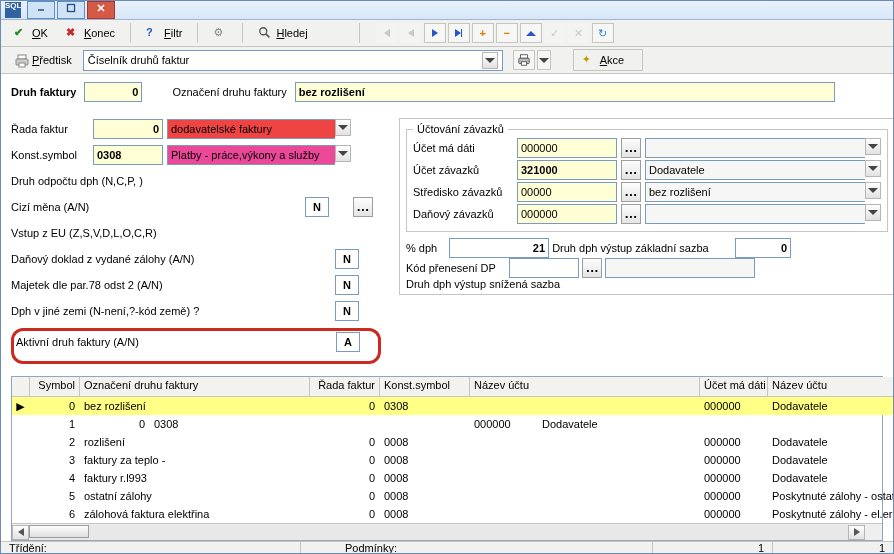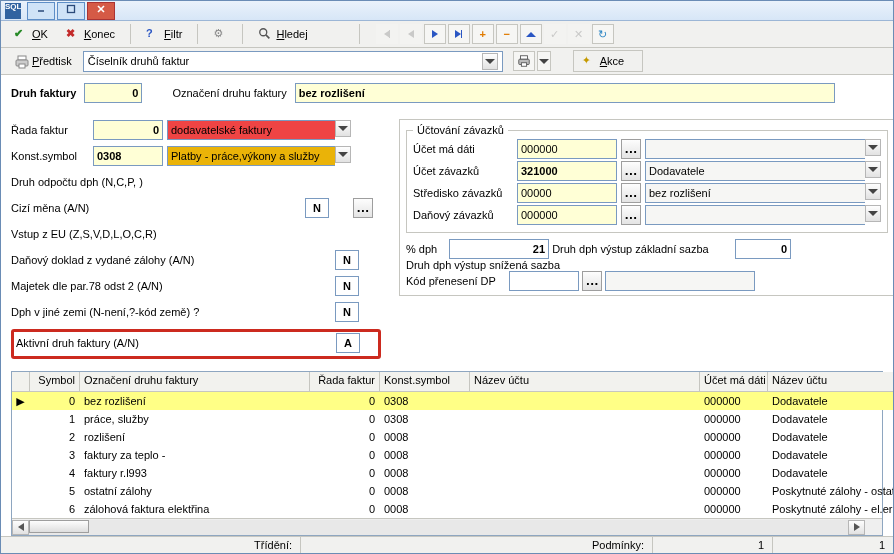--- a/index.html
+++ b/index.html
@@ -60,21 +60,21 @@
   .frow{ display:flex; align-items:center; gap:4px; min-height:22px;}
   .frow .lbl{ width:150px;}
   fieldset.grp{ border:1px solid #c6c6c0; padding:2px 6px 6px 6px; margin:0;}
   fieldset.grp legend{ font-size:11px; padding:0 4px; color:#000;}
   .grp .grow{ display:flex; align-items:center; gap:4px; min-height:22px;}
   .grp .grow .lbl{ width:100px;}
   .desc-combo{ display:inline-flex; }
   .desc-combo .in{width:220px; border-right:none;}
 
   
-  .hl-red{ border:3px solid #cc2a1f; border-radius:3px; padding:0 4px 2px 2px;
+  .hl-red{ border:3px solid #cc2a1f; border-radius:12px; padding:0 4px 8px 2px;
            margin-top:2px;}
 
   
   .grid-wrap{ margin:6px 10px 0 10px; border:1px solid #8ea6c0; height:165px;
               display:flex; flex-direction:column; background:#fff;}
   .grid-head{ display:flex; background:#f2f2ee; border-bottom:1px solid #c6c6c0;
               height:20px; align-items:stretch; font-weight:normal;}
   .grid-head .gh{ border-right:1px solid #c6c6c0; padding:2px 4px; overflow:hidden;
                   white-space:nowrap;}
   .grid-body{ flex:1; overflow:hidden; position:relative;}
@@ -103,22 +103,22 @@
   .w-rada{width:70px; text-align:right;}
   .w-ks{width:90px;}
   .w-nazu{width:230px;}
   .w-umd{width:68px;}
   .w-nazu2{flex:1;}
 
   
   .status{ height:22px; border-top:1px solid #c6c6c0; background:#f1f1ef;
            display:flex; align-items:center; font-size:11px; }
   .status .cell{ padding:0 8px; border-right:1px solid #c6c6c0; height:100%;
-                 display:flex; align-items:center;justify-content:flex-end;}
-  .status .cell.flex{ flex:1;}
+                 display:flex; align-items:center;}
+  .status .cell.flex{ flex:1;margin-left:36px;}
   .status .cell.num{ width:120px; justify-content:flex-end;}
   .tri{ width:0;height:0;border-left:5px solid transparent;border-right:5px solid transparent;}
   .tri.down{border-top:5px solid #444;}
   .tri.up{border-bottom:5px solid #444;}
   .tri.left{border-width:4px 6px 4px 0;border-color:transparent #2a56c3 transparent transparent;border-style:solid;width:0;height:0;}
   .tri.right{border-width:4px 0 4px 6px;border-color:transparent transparent transparent #2a56c3;border-style:solid;width:0;height:0;}
   .check{color:#278a27;font-weight:bold;}
   .cross{color:#c32a2a;font-weight:bold;}
   .qmark{color:#2a56c3;font-weight:bold;}
   .plus{color:#e07b00;font-weight:bold;}
@@ -272,21 +272,21 @@
           <input class="in ro" style="width: 168px; background: #ef4444;" value="dodavatelské faktury">
           <div class="combo-arrow">
               <span class="tri down"></span>
             </div>
         </div>
       </div>
       <div class="frow">
         <span class="lbl" style="width:78px;">Konst.symbol</span>
         <input class="in bold" style="width: 70px;" value="0308">
         <div class="desc-combo">
-          <input class="in ro" style="width: 168px; background: #eab308;" value="Platby - práce,výkony a služby">
+          <input class="in ro" style="width: 168px; background: #ec4899;" value="Platby - práce,výkony a služby">
           <div class="combo-arrow">
               <span class="tri down"></span>
             </div>
         </div>
       </div>
       <div class="frow">
         <span class="lbl" style="width:300px;">Druh odpočtu dph (N,C,P, )</span>
       </div>
       <div class="frow">
         <span class="lbl" style="width:290px;">Cizí měna (A/N)</span>
@@ -368,28 +368,28 @@
 
       <div class="grow" style="margin-top:6px;">
         <span class="lbl" style="width:40px;">% dph</span>
         <span style="width:58px;"></span>
         <input class="in ro right bold" style="width: 100px; padding-left: 12px;" value="21">
         <span style="width:10px;"></span>
         <span class="lbl sm" style="width:180px;">Druh dph výstup základní sazba</span>
         <input class="in ro right bold" style="width: 56px;" value="0">
       </div>
       <div class="grow">
-        <span style="width:214px;"></span>
-        <span class="lbl sm" style="width:180px;">Druh dph výstup snížená sazba</span>
-      </div>
-      <div class="grow">
         <span class="lbl" style="width:100px;">Kód přenesení DP</span>
         <input class="in ro" style="width: 70px;">
         <button class="dots">…</button>
         <input class="in ro" style="flex: 1 1 0%; background: rgb(246, 246, 244);">
+      </div>
+      <div class="grow">
+        <span style="width:214px;"></span>
+        <span class="lbl sm" style="width:180px;">Druh dph výstup snížená sazba</span>
       </div>
     </div>
   </div>
 </div>
 
 <div class="grid-wrap">
   <div class="grid-outer">
     <div class="grid-main">
       <div class="grid-head">
         <div class="gh w-mark"></div>
@@ -408,21 +408,20 @@
             <div class="gc w-ozn">bez rozlišení</div>
             <div class="gc w-rada">0</div>
             <div class="gc w-ks">0308</div>
             <div class="gc w-nazu"></div>
             <div class="gc w-umd">000000</div>
             <div class="gc w-nazu2">Dodavatele</div>
           </div>
           <div class="grow-row">
             <div class="gc w-mark rowmark"></div>
             <div class="gc w-sym">1</div>
-            <div class="gc w-ozn">práce, služby</div>
             <div class="gc w-rada">0</div>
             <div class="gc w-ks">0308</div>
             <div class="gc w-nazu"></div>
             <div class="gc w-umd">000000</div>
             <div class="gc w-nazu2">Dodavatele</div>
           </div>
           <div class="grow-row">
             <div class="gc w-mark rowmark"></div>
             <div class="gc w-sym">2</div>
             <div class="gc w-ozn">rozlišení</div>

